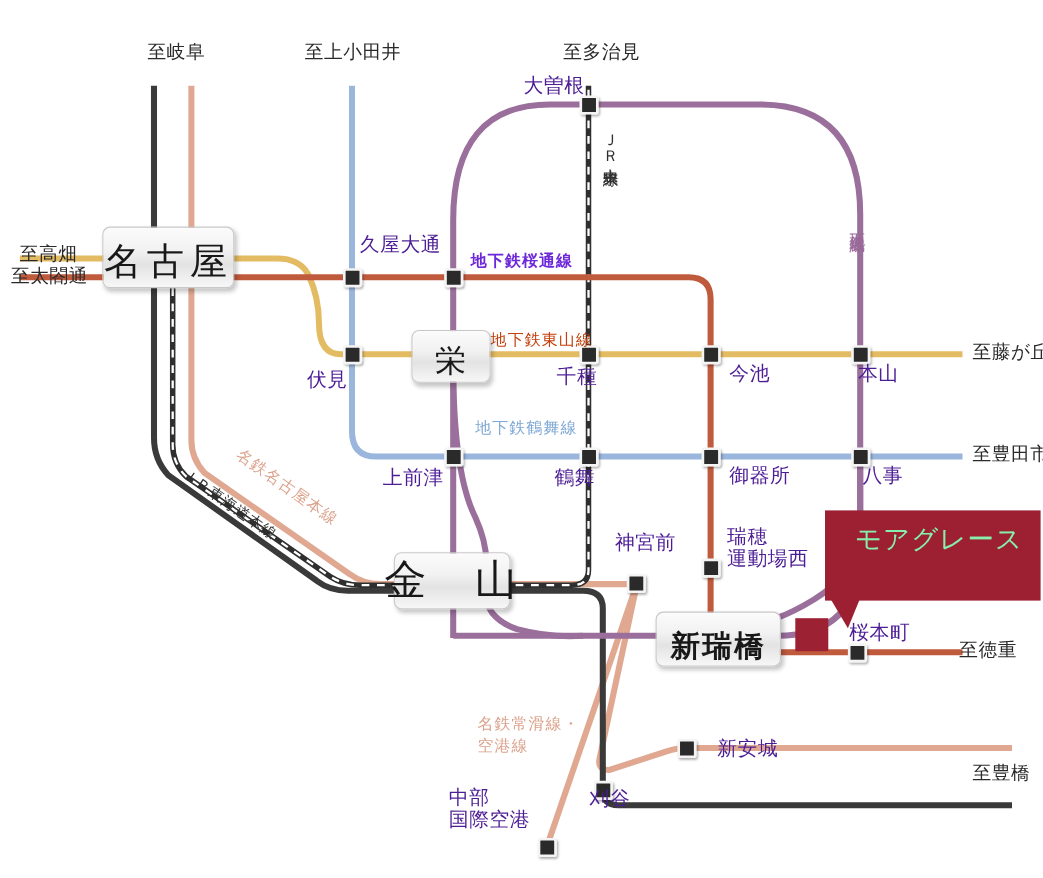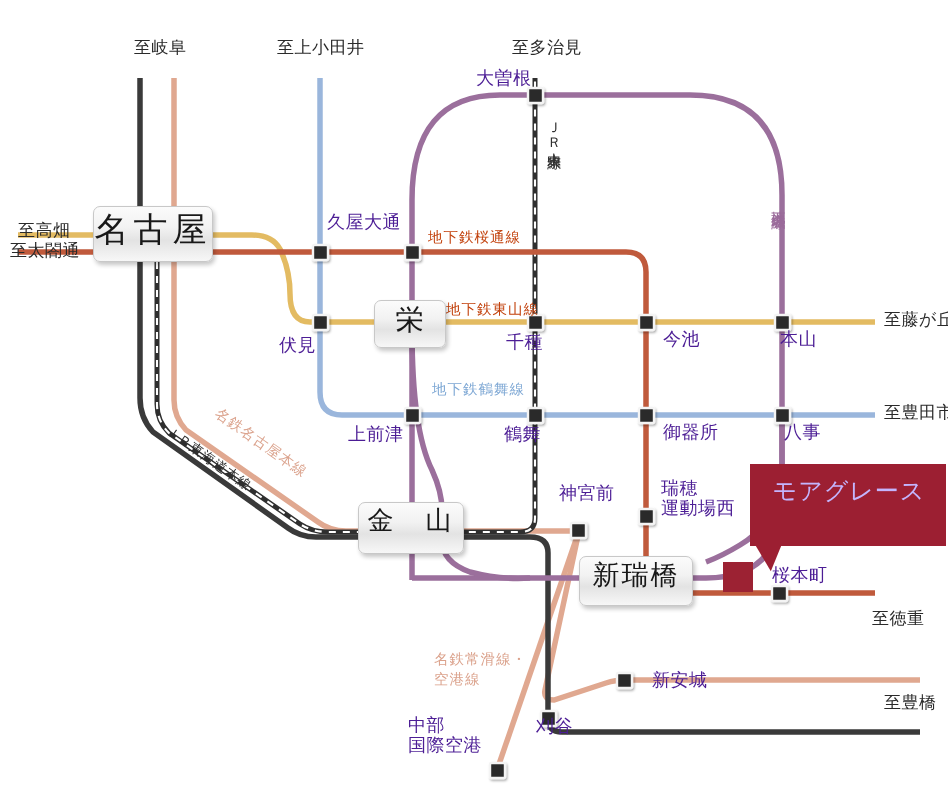--- a/index.html
+++ b/index.html
@@ -19,21 +19,21 @@
     position: absolute;
     left: 0; top: 0;
     width: 948px;
     height: 798px;
   }
 
   
   .plate {
     position: absolute;
     display: flex;
-    align-items: flex-start;
+    align-items: flex-end;
     justify-content: center;
     background: linear-gradient(180deg,#fbfbfb 0%,#f2f2f2 38%,#e3e3e3 62%,#f7f7f7 100%);
     border: 1px solid #c8c8c8;
     border-radius: 7px;
     box-shadow: 2px 3px 4px rgba(0,0,0,0.22);
     color: #181818;
     font-weight: 400;
     letter-spacing: 1px;
     white-space: nowrap;
     z-index: 40;
@@ -71,39 +71,39 @@
     z-index: 35;
   }
   .line-label.vertical {
     writing-mode: vertical-rl;
     text-orientation: upright;
     line-height: 1.05;
   }
   .line-label.rot {
     transform-origin: left top;
   }
-  .lbl-sakura   { color: #c2410c; }
+  .lbl-sakura   { color: #6d28d9; font-weight: bold; }
   .lbl-higashi  { color: #c2410c; }
   .lbl-tsurumai { color: #7da7d4; }
   .lbl-meijo    { color: #9a6a9a; }
   .lbl-meitetsu { color: #dba28c; }
   .lbl-jr       { color: #2f2f2f; }
 
   
   #callout {
     position: absolute;
     background: #9c1f32;
-    color: #c4b5fd;
+    color: #86efac;
     z-index: 60;
     padding: 12px 16px 12px 18px;
     box-sizing: border-box;
     font-size: 24px;
     line-height: 1.32;
     letter-spacing: 1px;
-    text-align: center;
+    text-align: right;
     white-space: nowrap;
   }
   #callout-tail {
     position: absolute;
     width: 0; height: 0;
     border-left: 9px solid transparent;
     border-right: 22px solid transparent;
     border-top: 30px solid #9c1f32;
     z-index: 59;
   }
@@ -169,25 +169,25 @@
   </svg>
 
   <div class="plate" style="left:93px; top:206px; width:118px; height:54px; font-size:34px; letter-spacing:5px;">
     <span>名古屋</span>
   </div>
 
   <div class="plate" style="left:374px; top:300px; width:70px; height:46px; font-size:28px;">
     <span>栄</span>
   </div>
 
-  <div class="plate" style="left:358px; top:502px; width:104px; height:50px; font-size:26px; letter-spacing:3px;">
+  <div class="plate" style="left:358px; top:502px; width:104px; height:50px; font-size:38px; letter-spacing:3px;">
     <span>金　山</span>
   </div>
 
-  <div class="plate" style="left:579px; top:556px; width:112px; height:48px; font-size:27px; letter-spacing:2px;">
+  <div class="plate" style="left:596px; top:556px; width:112px; height:48px; font-size:27px; letter-spacing:2px;font-weight:bold;">
     <span>新瑞橋</span>
   </div>
 
   <div class="stn-label" style="left:476px; top:68px;">
     <span>大曽根</span>
   </div>
 
   <div class="stn-label" style="left:327px; top:212px;">
     <span>久屋大通</span>
   </div>
@@ -264,21 +264,21 @@
   </div>
   <div class="dest-label" style="left:10px; top:241px;">
     <span>至太閤通</span>
   </div>
   <div class="dest-label" style="left:884px; top:310px;">
     <span>至藤が丘</span>
   </div>
   <div class="dest-label" style="left:884px; top:403px;">
     <span>至豊田市</span>
   </div>
-  <div class="dest-label" style="left:872px; top:581px;margin-top:28px;">
+  <div class="dest-label" style="left:872px; top:581px;">
     <span>至徳重</span>
   </div>
   <div class="dest-label" style="left:884px; top:693px;">
     <span>至豊橋</span>
   </div>
 
   <div class="line-label lbl-sakura" style="left:428px; top:228px;">
     <span>地下鉄桜通線</span>
   </div>
 

